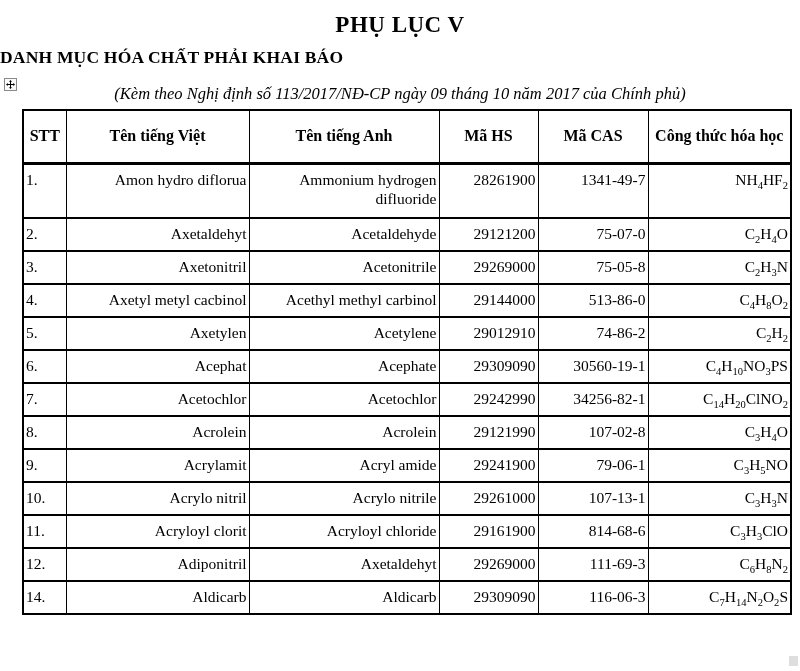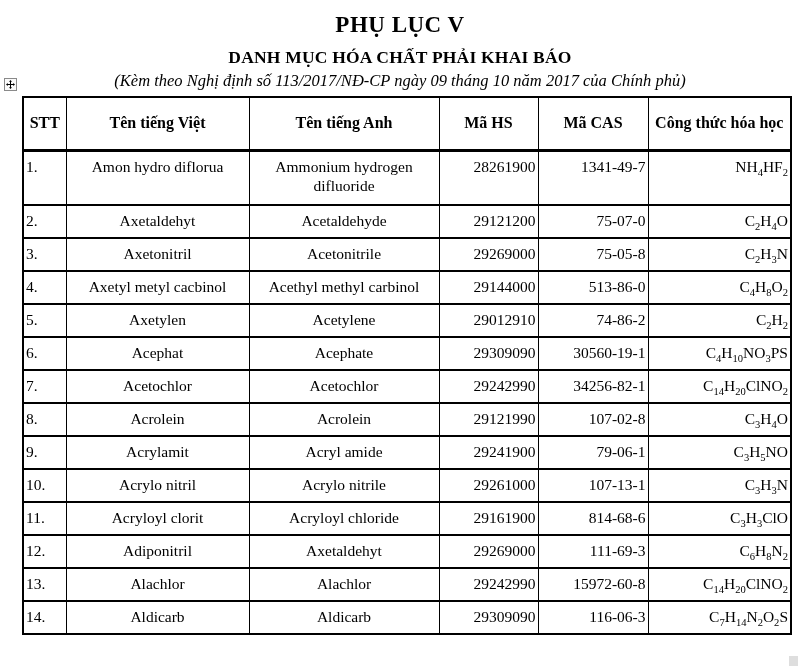--- a/index.html
+++ b/index.html
@@ -12,23 +12,22 @@
     overflow: hidden;
   }
   .doc-title {
     text-align: center;
     font-weight: bold;
     font-size: 23px;
     margin: 12px 0 0 0;
     letter-spacing: 0.5px;
   }
   .doc-subtitle {
-    text-align: center;
     font-size: 17.5px;
-    margin: 9px 0 3px 0;
+    margin: 9px 0 16px 0;
     letter-spacing: 0.2px;
   }
   .doc-note {
     text-align: center;
     font-style: italic;
     font-size: 16.5px;
     margin: 3px 0 0 0;
   }
   .move-handle {
     position: absolute;
@@ -72,21 +71,21 @@
     line-height: 1.15;
     padding: 2px 4px;
   }
   table.chem td {
     font-size: 15.5px;
     vertical-align: top;
     line-height: 1.25;
     padding: 5px 2px 2px 2px;
   }
   td.c-stt { text-align: left; padding-left: 2px; }
-  td.c-vi, td.c-en { text-align: center; padding-left: 4px; }
+  td.c-vi, td.c-en { text-align: right; padding-left: 4px; }
   td.c-hs, td.c-cas, td.c-formula { text-align: right; }
   td.c-formula sub { font-size: 0.68em; line-height: 0; }
 </style>
 </head>
 <body>
 
 <h1 class="doc-title">PHỤ LỤC V</h1>
 <h2 class="doc-subtitle">DANH MỤC HÓA CHẤT PHẢI KHAI BÁO</h2>
 <p class="doc-note">(Kèm theo Nghị định số 113/2017/NĐ-CP ngày 09 tháng 10 năm 2017 của Chính phủ)</p>
 
@@ -208,28 +207,20 @@
       </tr>
       <tr>
         <td class="c-stt">12.</td>
         <td class="c-vi">Adiponitril</td>
         <td class="c-en">Axetaldehyt</td>
         <td class="c-hs">29269000</td>
         <td class="c-cas">111-69-3</td>
         <td class="c-formula">C<sub>6</sub>H<sub>8</sub>N<sub>2</sub></td>
       </tr>
       <tr>
-        <td class="c-stt">13.</td>
-        <td class="c-vi">Alachlor</td>
-        <td class="c-en">Alachlor</td>
-        <td class="c-hs">29242990</td>
-        <td class="c-cas">15972-60-8</td>
-        <td class="c-formula">C<sub>14</sub>H<sub>20</sub>ClNO<sub>2</sub></td>
-      </tr>
-      <tr>
         <td class="c-stt">14.</td>
         <td class="c-vi">Aldicarb</td>
         <td class="c-en">Aldicarb</td>
         <td class="c-hs">29309090</td>
         <td class="c-cas">116-06-3</td>
         <td class="c-formula">C<sub>7</sub>H<sub>14</sub>N<sub>2</sub>O<sub>2</sub>S</td>
       </tr>
     </tbody>
 </table>
 

